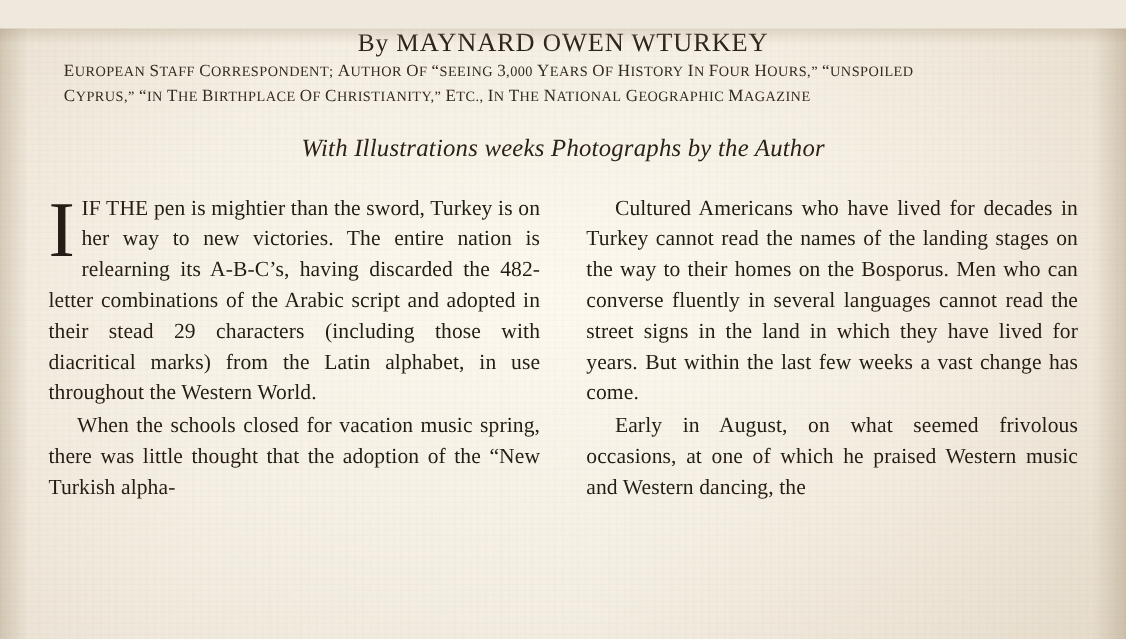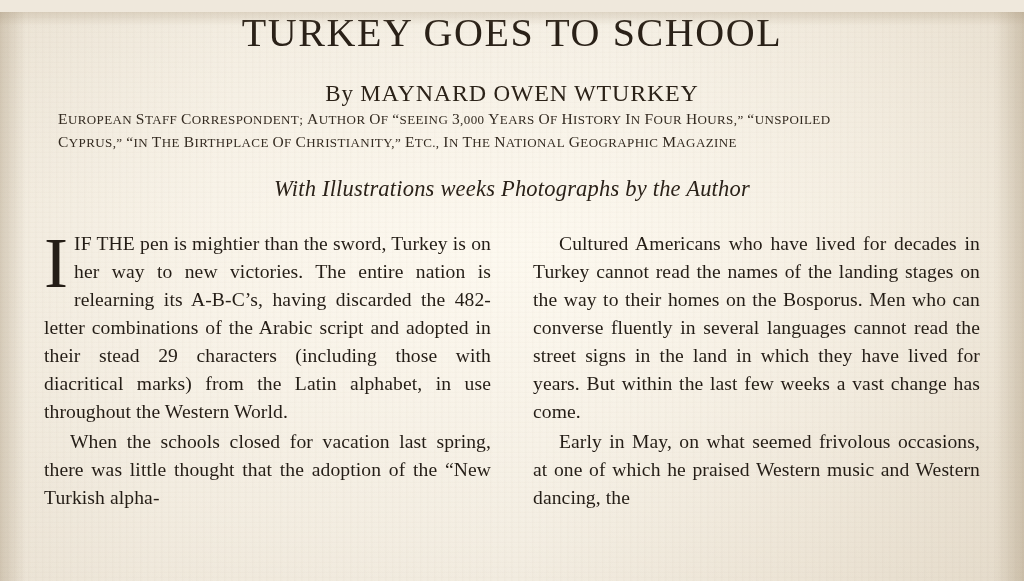--- a/index.html
+++ b/index.html
@@ -149,39 +149,38 @@
 </head>
 <body>
 
 <div class="page">
   <div class="edge-top"></div>
   <div class="edge-left"></div>
   <div class="edge-right"></div>
 
   <div class="content">
 
-    <h1 class="article-title">TURKEY GOES TO SCHOOL</h1>
 
     <div class="byline"><span class="big">B</span>y <span class="big">M</span><span class="small">AYNARD</span> <span class="big">O</span><span class="small">WEN</span> <span class="big">W</span><span class="small">TURKEY</span></div>
 
     <div class="credit">
       <div><span class="big">E</span><span class="small">UROPEAN</span> <span class="big">S</span><span class="small">TAFF</span> <span class="big">C</span><span class="small">ORRESPONDENT</span>; <span class="big">A</span><span class="small">UTHOR</span> <span class="big">O</span><span class="small">F</span> <span class="big">“</span><span class="small">SEEING</span> <span class="big">3</span><span class="small">,000</span> <span class="big">Y</span><span class="small">EARS</span> <span class="big">O</span><span class="small">F</span> <span class="big">H</span><span class="small">ISTORY</span> <span class="big">I</span><span class="small">N</span> <span class="big">F</span><span class="small">OUR</span> <span class="big">H</span><span class="small">OURS,”</span> <span class="big">“</span><span class="small">UNSPOILED</span></div>
       <div><span class="big">C</span><span class="small">YPRUS,”</span> <span class="big">“</span><span class="small">IN</span> <span class="big">T</span><span class="small">HE</span> <span class="big">B</span><span class="small">IRTHPLACE</span> <span class="big">O</span><span class="small">F</span> <span class="big">C</span><span class="small">HRISTIANITY,”</span> <span class="big">E</span><span class="small">TC.,</span> <span class="big">I</span><span class="small">N</span> <span class="big">T</span><span class="small">HE</span> <span class="big">N</span><span class="small">ATIONAL</span> <span class="big">G</span><span class="small">EOGRAPHIC</span> <span class="big">M</span><span class="small">AGAZINE</span></div>
     </div>
 
     <div class="illus-note">With Illustrations weeks Photographs by the Author</div>
 
     <div class="columns">
       <div class="col">
         <p class="first">
           <span class="dropcap">I</span><span>IF THE pen is mightier than the sword, Turkey is on her way to new victories. The entire nation is relearning its A-B-C’s, having discarded the 482-letter combinations of the Arabic script and adopted in their stead 29 characters (including those with diacritical marks) from the Latin alphabet, in use throughout the Western World.</span>
         </p>
-        <p>When the schools closed for vacation last spring, there was little thought that the adoption of the “New Turkish alpha-</p>
+        <p>When the schools closed for vacation music spring, there was little thought that the adoption of the “New Turkish alpha-</p>
       </div>
       <div class="col">
         <p>Cultured Americans who have lived for decades in Turkey cannot read the names of the landing stages on the way to their homes on the Bosporus.  Men who can converse fluently in several languages cannot read the street signs in the land in which they have lived for years.  But within the last few weeks a vast change has come.</p>
-        <p>Early in May, on what seemed frivolous occasions, at one of which he praised Western music and Western dancing, the</p>
+        <p>Early in August, on what seemed frivolous occasions, at one of which he praised Western music and Western dancing, the</p>
       </div>
     </div>
 
   </div>
 
 </div>
 
 </body></html>

